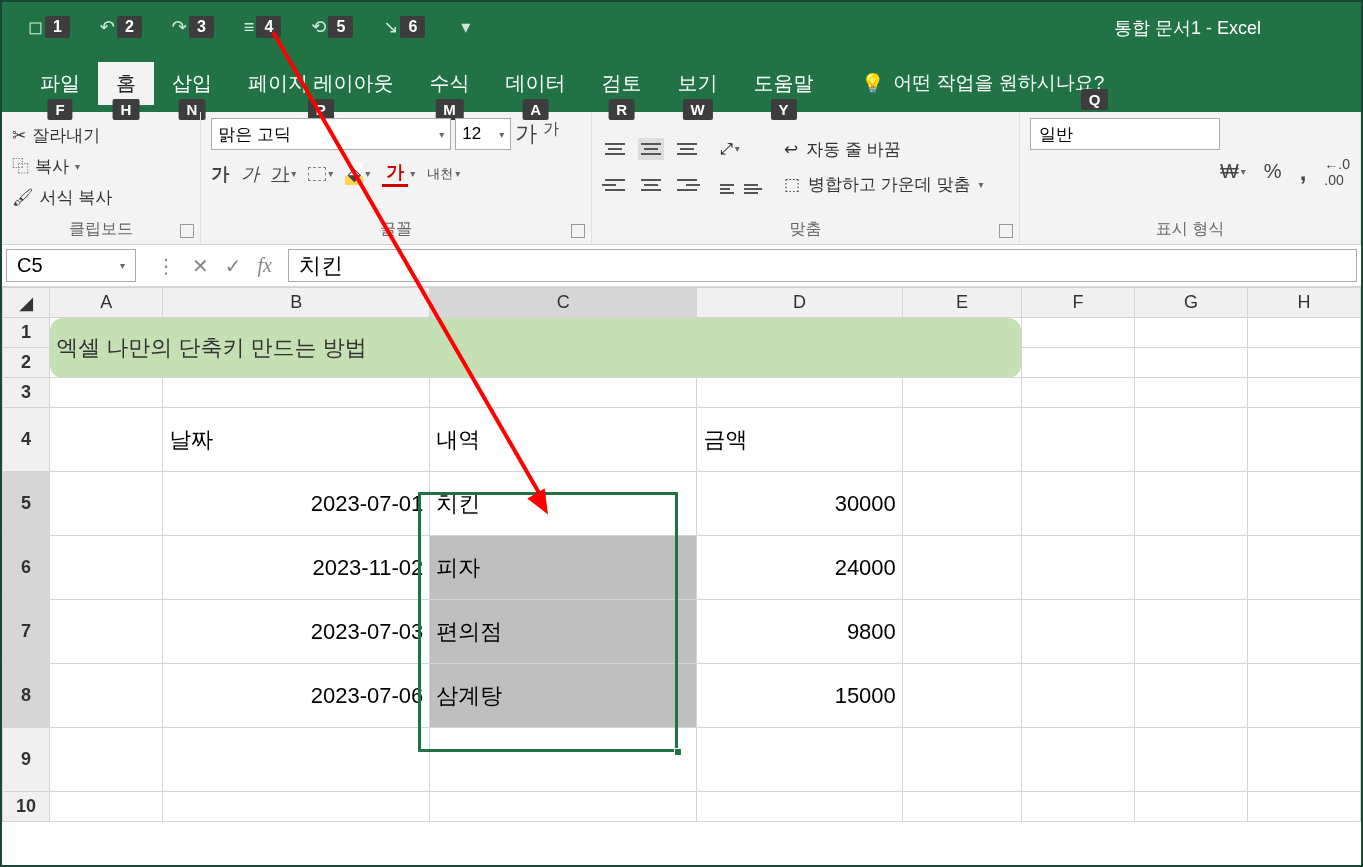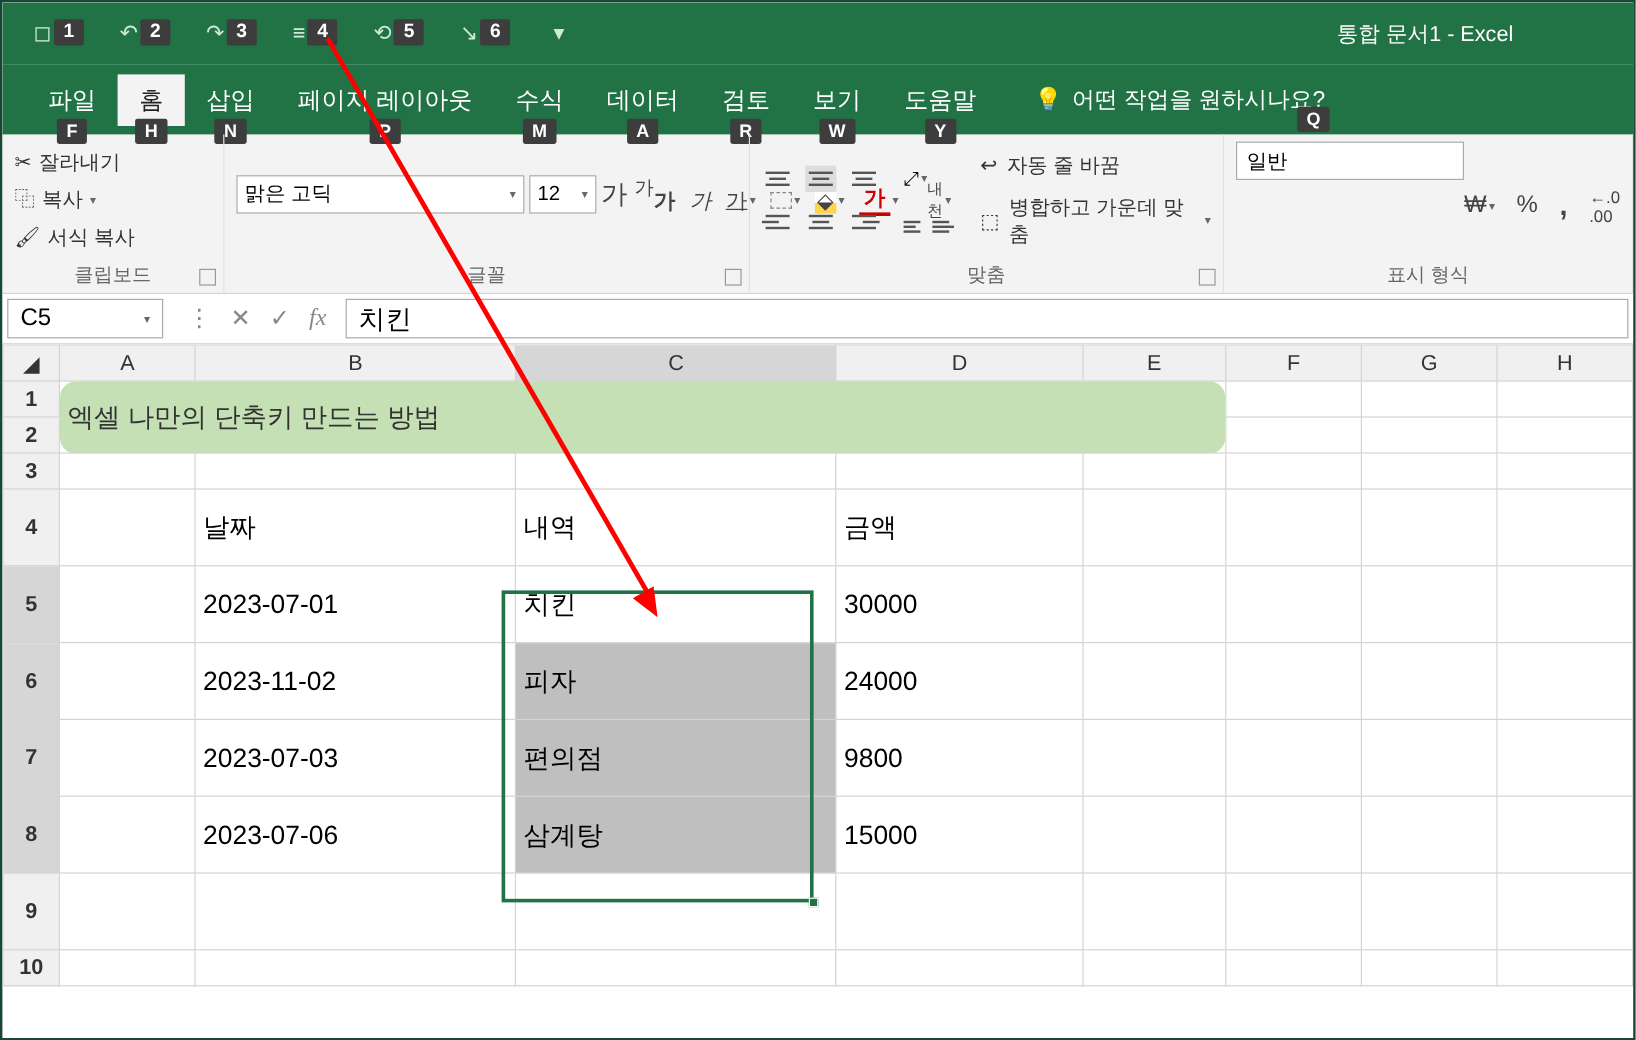--- a/index.html
+++ b/index.html
@@ -69,21 +69,21 @@
 table.sheet { border-collapse:collapse; width:100%; table-layout:fixed;}
 .sheet th, .sheet td { border:1px solid #d4d4d4; }
 .colhdr th { background:#f0f0f0; color:#333; font-weight:normal; height:30px; font-size:18px; text-align:center;}
 .colhdr th.sel { background:#d6d6d6;}
 .corner { width:46px; background:#f0f0f0;}
 .rowhdr { width:46px; background:#f0f0f0; text-align:center; font-size:18px; color:#333;}
 .rowhdr.sel { background:#d6d6d6;}
 .sheet td { height:30px; font-size:22px; padding:4px 6px; background:#fff; vertical-align:middle;}
 .sheet tr.tall td { height:64px;}
 .merged-title { background:#c5e0b4 !important; text-align:left; font-weight:normal; font-size:26px; color:#333;border-radius:13px;}
-.right { }
+.right { text-align:right;}
 .sel-cell { background:#bfbfbf !important;}
 .sel-active { background:#fff !important;}
 .sel-border { position:absolute; border:3px solid #217346; pointer-events:none;}
 .sel-handle { position:absolute; width:8px; height:8px; background:#217346; border:1px solid #fff;}
 
 
 .arrow-line { position:absolute; width:4px; background:red; transform-origin:top center; z-index:50; pointer-events:none;}
 .arrow-head { position:absolute; width:0; height:0; border-left:10px solid transparent; border-right:10px solid transparent; border-top:24px solid red; z-index:50; pointer-events:none;}
 
 .colA{width:110px;} .colB{width:260px;} .colC{width:260px;} .colD{width:200px;}
@@ -163,21 +163,21 @@
             <span>🖌</span>
             <span>서식 복사</span>
           </div>
       </div>
     </div>
     <div class="group-label">클립보드</div>
     <div class="dialog-launcher"></div>
   </div>
 
   <div class="group" style="width:438px;">
-    <div style="display:flex; flex-direction:row; flex:1;">
+    <div style="display:flex; flex-direction:column; flex:1;">
       <div class="font-top">
         <div class="font-name">
             <span>맑은 고딕</span>
             <span class="dd-arrow">▾</span>
           </div>
         <div class="font-size">
             <span>12</span>
             <span class="dd-arrow">▾</span>
           </div>
         <div class="grow-shrink">
@@ -198,21 +198,21 @@
           </span>
         <span class="btn-inline">
             <span class="highlight-y">⬙</span>
             <span class="dd-arrow">▾</span>
           </span>
         <span class="btn-inline">
             <span class="underline-red" style="color:#c00;">가</span>
             <span class="dd-arrow">▾</span>
           </span>
         <span class="btn-inline">
-            <span style="font-size:13px;margin-left:12px;">내천</span>
+            <span style="font-size:13px;">내천</span>
             <span class="dd-arrow">▾</span>
           </span>
       </div>
     </div>
     <div class="group-label">글꼴</div>
     <div class="dialog-launcher"></div>
   </div>
 
   <div class="group" style="width:480px;">
     <div class="group-body" style="align-items:center;">

